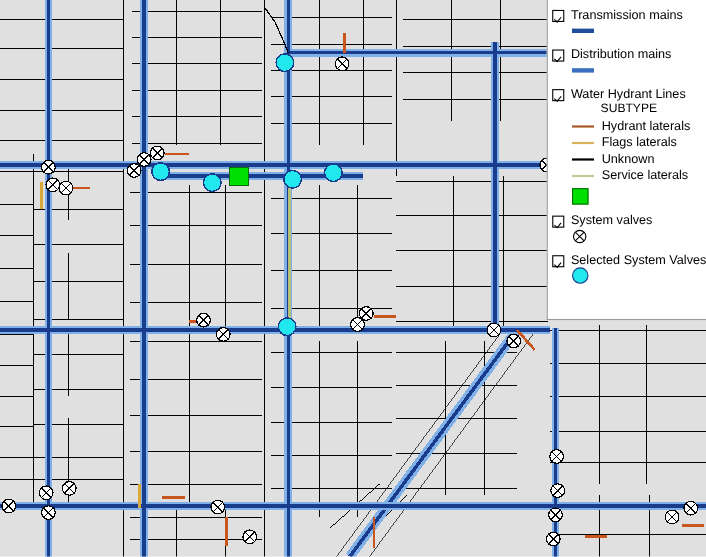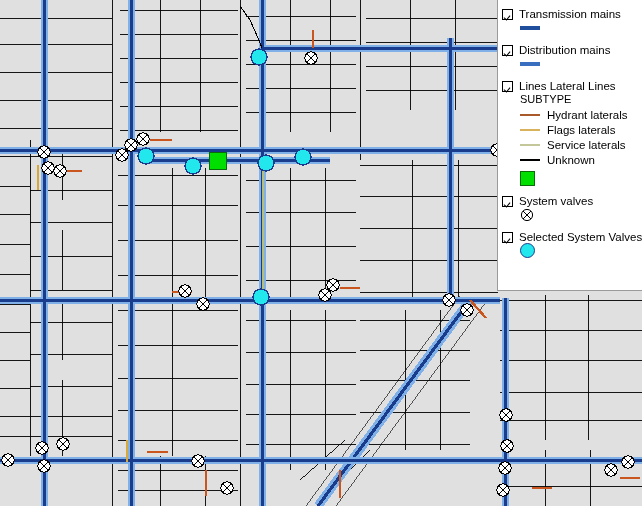--- a/index.html
+++ b/index.html
@@ -83,21 +83,21 @@
   }
   .swatch-line.thick { border-top: 4px solid #1f4e9c; }
   .swatch-line.thin2 { border-top: 2.5px solid; }
   .swatch-square {
     width: 15px; height: 15px;
     flex: 0 0 auto;
     border: 1px solid #0a6b0a;
     box-sizing: border-box;
   }
   .sub-title {
-    padding-left: 22px;
+    padding-left: 48px;
     font-size: 11px;
     height: 15px;
     line-height: 14px;
   }
   .sym-text { font-size: 11.5px; white-space: nowrap; }
   .valve-sym {
     width: 14px; height: 14px;
     flex: 0 0 auto;
   }
   .selvalve-sym {
@@ -286,39 +286,39 @@
       <span class="chk"></span>
       <span class="legend-label">Distribution mains</span>
     </div>
     <div class="sym-row">
       <span class="swatch-line thick" style="border-top-color:#3a6fbf"></span>
     </div>
     <div class="gap4"></div>
 
     <div class="legend-row">
       <span class="chk"></span>
-      <span class="legend-label">Lines Lateral Lines</span>
+      <span class="legend-label">Water Hydrant Lines</span>
     </div>
     <div class="sub-title">SUBTYPE</div>
 
     <div class="sym-row indent2">
       <span class="swatch-line thin2" style="border-top-color:#a85a2a"></span>
       <span class="sym-text">Hydrant laterals</span>
     </div>
     <div class="sym-row indent2">
       <span class="swatch-line thin2" style="border-top-color:#d9b35c"></span>
       <span class="sym-text">Flags laterals</span>
     </div>
     <div class="sym-row indent2">
+      <span class="swatch-line thin2" style="border-top-color:#000000"></span>
+      <span class="sym-text">Unknown</span>
+    </div>
+    <div class="sym-row indent2">
       <span class="swatch-line thin2" style="border-top-color:#c3c79a"></span>
       <span class="sym-text">Service laterals</span>
-    </div>
-    <div class="sym-row indent2">
-      <span class="swatch-line thin2" style="border-top-color:#000000"></span>
-      <span class="sym-text">Unknown</span>
     </div>
     <div class="gap4"></div>
 
     <div class="sym-row">
       <span class="swatch-square" style="background:#00e000"></span>
     </div>
     <div class="gap4"></div>
 
     <div class="legend-row">
       <span class="chk"></span>

